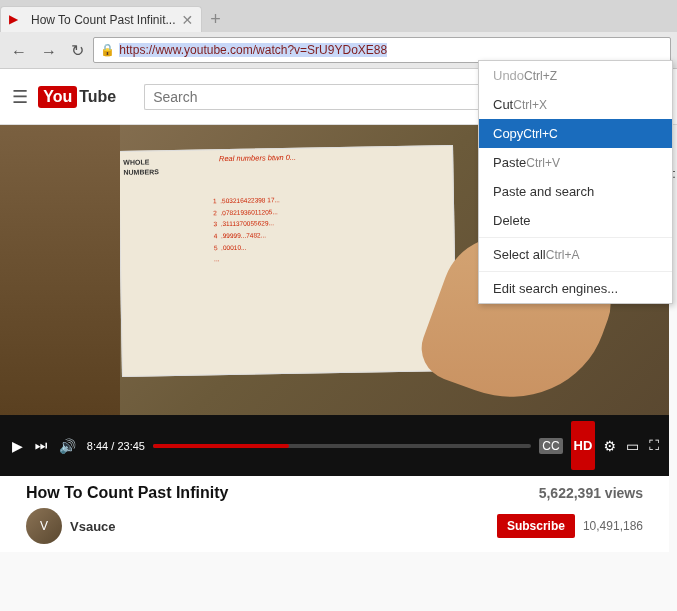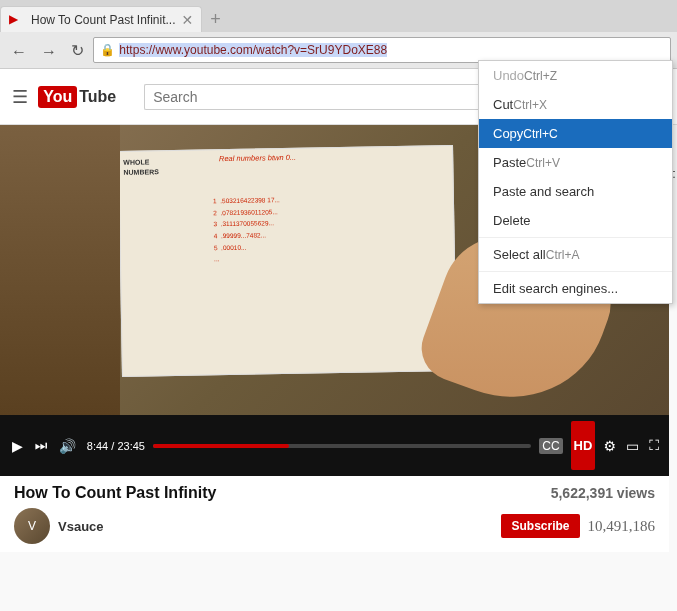--- a/index.html
+++ b/index.html
@@ -45,21 +45,21 @@
     .time-display { color: white; font-size: 11px; white-space: nowrap; }
     .progress-bar { flex: 1; height: 4px; background: #444; border-radius: 2px; position: relative; }
     .progress-fill { height: 100%; background: #cc0000; border-radius: 2px; width: 36%; }
     .volume-btn { color: white; font-size: 14px; }
     .cc-btn { background: #666; color: white; font-size: 12px; padding: 1px 3px; border-radius: 2px; border: none; cursor: pointer; }
     .settings-btn { color: white; font-size: 14px; background: none; border: none; cursor: pointer; }
     .hd-badge { background: #cc0000; color: white; font-size: 13px; font-weight: bold; padding: 17px 3px; border-radius: 2px; }
     .fullscreen-btn { color: white; font-size: 14px; background: none; border: none; cursor: pointer; }
 
     
-    .video-info { padding: 8px 14px; background: white; }
+    .video-info { padding: 8px 26px; background: white; }
     .video-title-row { display: flex; align-items: center; justify-content: space-between; }
     .video-title-text { font-size: 16px; font-weight: bold; color: #111; }
     .channel-row { display: flex; align-items: center; margin-top: 6px; gap: 8px; }
     .channel-avatar { width: 36px; height: 36px; border-radius: 50%; background: #888; overflow: hidden; }
     .avatar-placeholder { width: 100%; height: 100%; background: linear-gradient(135deg, #8b7355, #5a4830); display: flex; align-items: center; justify-content: center; color: white; font-size: 12px; }
     .channel-info { flex: 1; }
     .channel-name { font-size: 13px; font-weight: bold; color: #333; }
     .subscribe-btn { background: #cc0000; color: white; border: none; padding: 5px 10px; border-radius: 2px; font-size: 12px; cursor: pointer; font-weight: bold; }
     .view-count { font-size: 14px; color: #666; font-weight: bold; }
 
@@ -167,21 +167,21 @@
         <span class="view-count">5,622,391 views</span>
       </div>
       <div class="channel-row">
         <div class="channel-avatar">
           <div class="avatar-placeholder">V</div>
         </div>
         <div class="channel-info">
           <div class="channel-name">Vsauce</div>
         </div>
         <button class="subscribe-btn">Subscribe</button>
-        <span style="font-size:15px;color:#666;font-family:Liberation Serif, serif;">10,491,186</span>
+        <span style="font-size:12px;color:#666;">10,491,186</span>
       </div>
     </div>
 
   </div>
 
   <div class="sidebar">
     <div class="up-next">Up</div>
   </div>
 </div>
 

